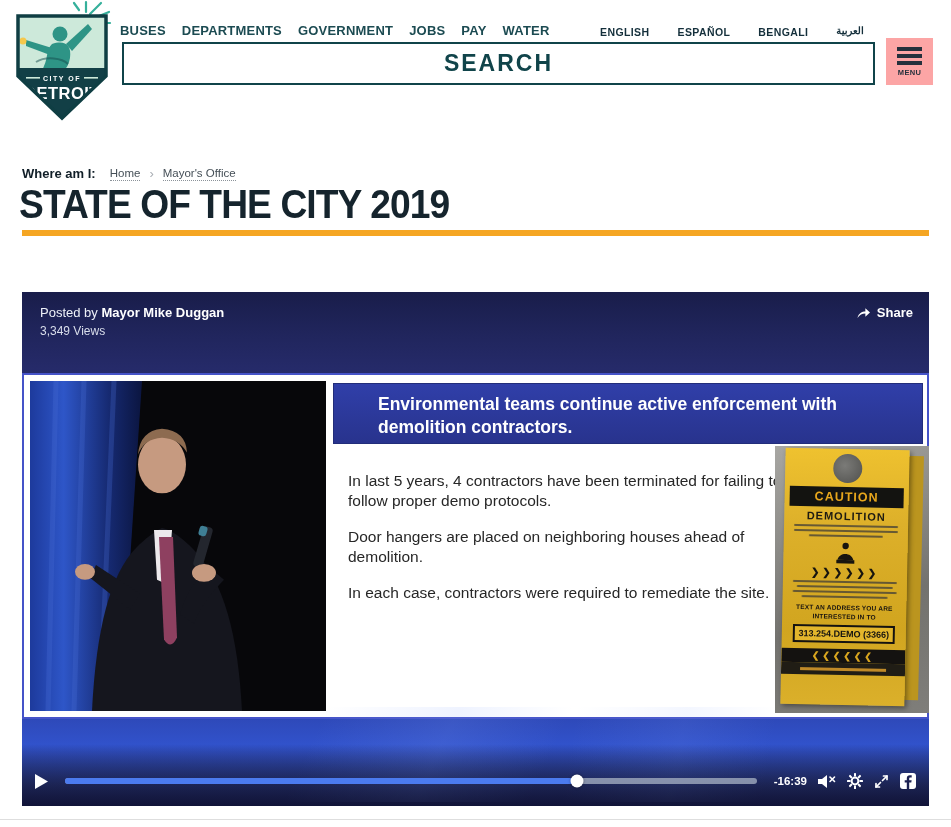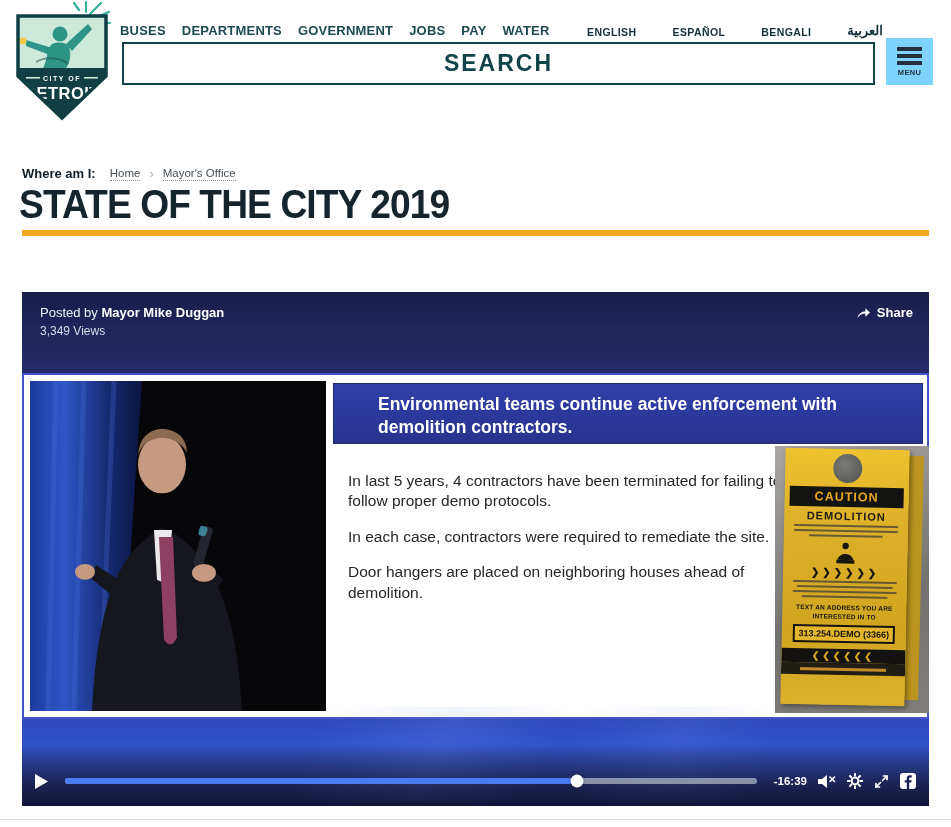--- a/index.html
+++ b/index.html
@@ -4,28 +4,28 @@
 <style>
   * { margin:0; padding:0; box-sizing:border-box; }
   html,body { background:#ffffff; }
   body { font-family:"Liberation Sans", sans-serif; }
   .page { position:relative; width:951px; height:827px; background:#fff; overflow:hidden; }
 
   
   .logo { position:absolute; left:6px; top:0; width:114px; height:126px; cursor:pointer; }
   .main-nav { position:absolute; left:120px; top:23px; display:flex; gap:16px; }
   .nav-item { font-size:13px; font-weight:600; letter-spacing:.2px; color:#1c4b52; cursor:pointer; white-space:nowrap; }
-  .lang-nav { position:absolute; left:587px; top:26px; display:flex; gap:36px; align-items:center; }
+  .lang-nav { position:absolute; left:600px; top:26px; display:flex; gap:28px; align-items:center; }
   .lang-item { font-size:10.5px; font-weight:600; letter-spacing:.4px; color:#142f3b; cursor:pointer; }
-  .lang-item.arabic { font-size:13px; margin-top:-4px; }
+  .lang-item.arabic { font-size:10px; margin-top:-4px; }
   .search-box { position:absolute; left:122px; top:42px; width:753px; height:43px; border:2px solid #10444a; background:#7f1d1d; }
   .search-box input { width:100%; height:100%; border:none; outline:none; text-align:center;
       font-family:"Liberation Sans",sans-serif; font-size:23px; font-weight:800; letter-spacing:2px; color:#10444a; }
   .search-box input::placeholder { color:#10444a; opacity:1; }
-  .menu-btn { position:absolute; left:886px; top:38px; width:47px; height:47px; background:#7dd3fc;
+  .menu-btn { position:absolute; left:886px; top:38px; width:47px; height:47px; background:#fca5a5;
       display:flex; flex-direction:column; align-items:center; justify-content:center; cursor:pointer; }
   .menu-bars { display:flex; flex-direction:column; gap:3px; }
   .menu-bars i { display:block; width:25px; height:4px; background:#25303c; }
   .menu-label { margin-top:3px; font-size:7.5px; font-weight:800; color:#25303c; letter-spacing:.3px; }
 
   
   .breadcrumb { position:absolute; left:22px; top:166px; display:flex; align-items:center; font-size:11.5px; }
   .crumb-prefix { font-weight:800; color:#101e27; font-size:13px; margin-right:14px; }
   .crumb-link { color:#454f57; border-bottom:1px dotted #8b9299; padding-bottom:1px; cursor:pointer; }
   .crumb-sep { color:#a9aeb4; margin:0 9px; font-size:13px; line-height:1; }
@@ -232,22 +232,22 @@
             <rect x="169" y="146" width="8" height="10" rx="3" transform="rotate(16 173 151)" fill="#3f7f95"></rect>
             <ellipse cx="174" cy="193" rx="12" ry="9" fill="#c69a80"></ellipse>
           </g>
         </svg>
       </div>
 
       <div class="slide-banner">Environmental teams continue active enforcement with demolition contractors.</div>
 
       <div class="slide-points">
         <p>In last 5 years, 4 contractors have been terminated for failing to follow proper demo protocols.</p>
+        <p>Door hangers are placed on neighboring houses ahead of demolition.</p>
         <p>In each case, contractors were required to remediate the site.</p>
-        <p>Door hangers are placed on neighboring houses ahead of demolition.</p>
       </div>
 
       <div class="hanger-photo">
         <div class="hanger-flap"></div>
         <div class="hanger">
           <div class="hole"></div>
           <div class="caution-band">CAUTION</div>
           <div class="demolition-text">DEMOLITION</div>
           <i class="b-line w84"></i>
           <i class="b-line w84"></i>

